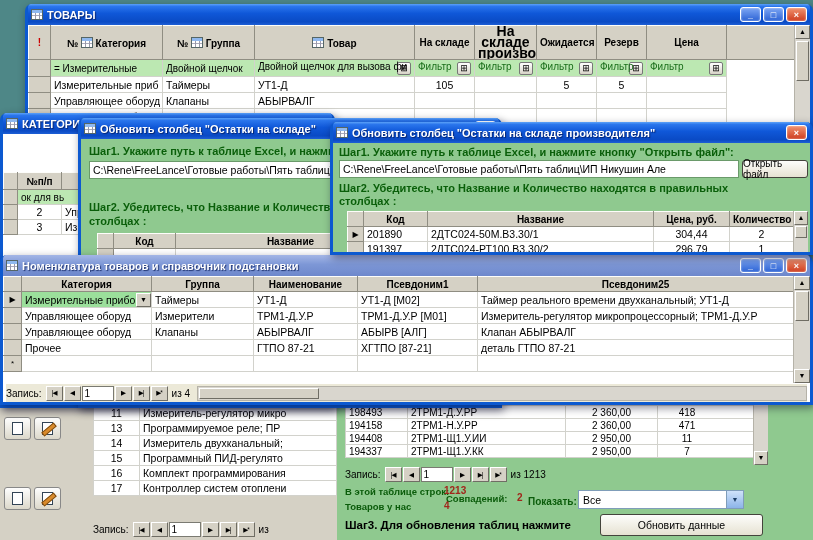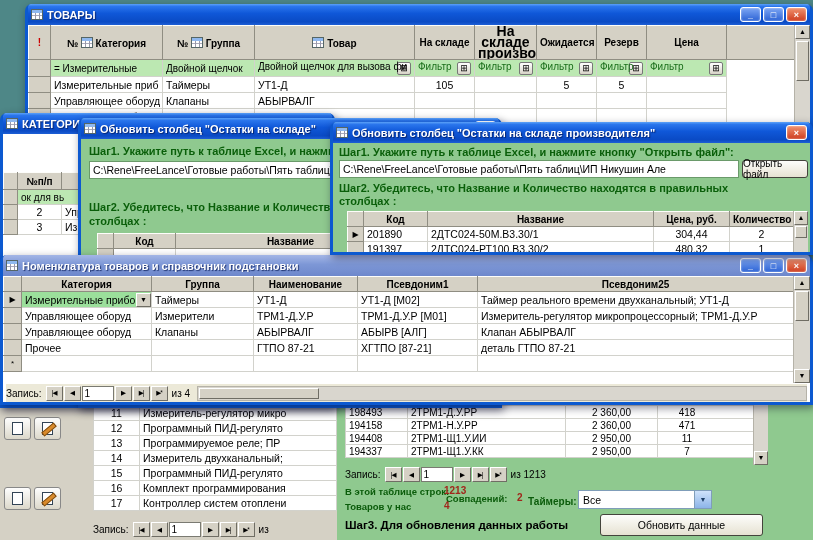--- a/index.html
+++ b/index.html
@@ -92,24 +92,20 @@
     <colgroup>
         <col style="width:46px">
         <col>
       </colgroup>
     <tbody>
       <tr class="h15">
           <td class="c">11</td>
           <td>Измеритель-регулятор микро</td>
         </tr>
       <tr class="h15">
-          <td class="c">12</td>
-          <td>Программный ПИД-регулято</td>
-        </tr>
-      <tr class="h15">
           <td class="c">13</td>
           <td>Программируемое реле; ПР</td>
         </tr>
       <tr class="h15">
           <td class="c">14</td>
           <td>Измеритель двухканальный;</td>
         </tr>
       <tr class="h15">
           <td class="c">15</td>
           <td>Программный ПИД-регулято</td>
@@ -183,26 +179,26 @@
     <span class="nbtn">▶|</span>
     <span class="nbtn">▶*</span>
     <span style="margin-left:3px">из 1213</span>
   </div>
   <span class="glab abs" style="left:8px;top:81px">В этой таблице строк:</span>
   <span class="gval abs" style="left:107px;top:80px">1213</span>
   <span class="glab abs" style="left:8px;top:96px">Товаров у нас</span>
   <span class="gval abs" style="left:107px;top:95px">4</span>
   <span class="glab abs" style="left:109px;top:88px">Совпадений:</span>
   <span class="gval abs" style="left:180px;top:87px">2</span>
-  <span class="glab abs" style="left:191px;top:91px;font-size:10px">Таймеры:</span>
-  <div class="combo abs" style="left:241px;top:85px;width:134px;height:19px">
+  <span class="glab abs" style="left:191px;top:91px;font-size:10px">Показать:</span>
+  <div class="combo abs" style="left:241px;top:85px;width:166px;height:19px">
     <span class="ct">Все</span>
     <span class="dd">▼</span>
   </div>
-  <span class="abs" style="left:8px;top:114px;font-weight:700;font-size:11.5px">Шаг3. Для обновления данных работы</span>
+  <span class="abs" style="left:8px;top:114px;font-weight:700;font-size:11.5px">Шаг3. Для обновления таблиц нажмите</span>
   <div class="btn abs" style="left:263px;top:109px;width:163px;height:22px">Обновить данные</div>
 </div>
 
 <div class="win" style="left:25px;top:4px;width:788px;height:248px">
   <div class="tbar">
     <span class="mic"></span>
     <span class="ttl">ТОВАРЫ</span>
     <span class="caps">
       <span class="cap">_</span>
       <span class="cap">□</span>
@@ -503,21 +499,21 @@
           <td class="sel">▶</td>
           <td>201890</td>
           <td>2ДТС024-50М.В3.30/1</td>
           <td class="r">304,44</td>
           <td class="r">2</td>
         </tr>
         <tr class="h15">
           <td class="sel"></td>
           <td>191397</td>
           <td>2ДТС024-РТ100.В3.30/2</td>
-          <td class="r">480,32</td>
+          <td class="r">296,79</td>
           <td class="r">1</td>
         </tr>
       </tbody>
     </table>
     <div class="vsb" style="left:460px;top:68px;width:15px;height:41px">
       <div class="sbtn" style="top:0">▲</div>
       <div class="thumb" style="top:15px;height:12px"></div>
     </div>
   </div>
 </div>

